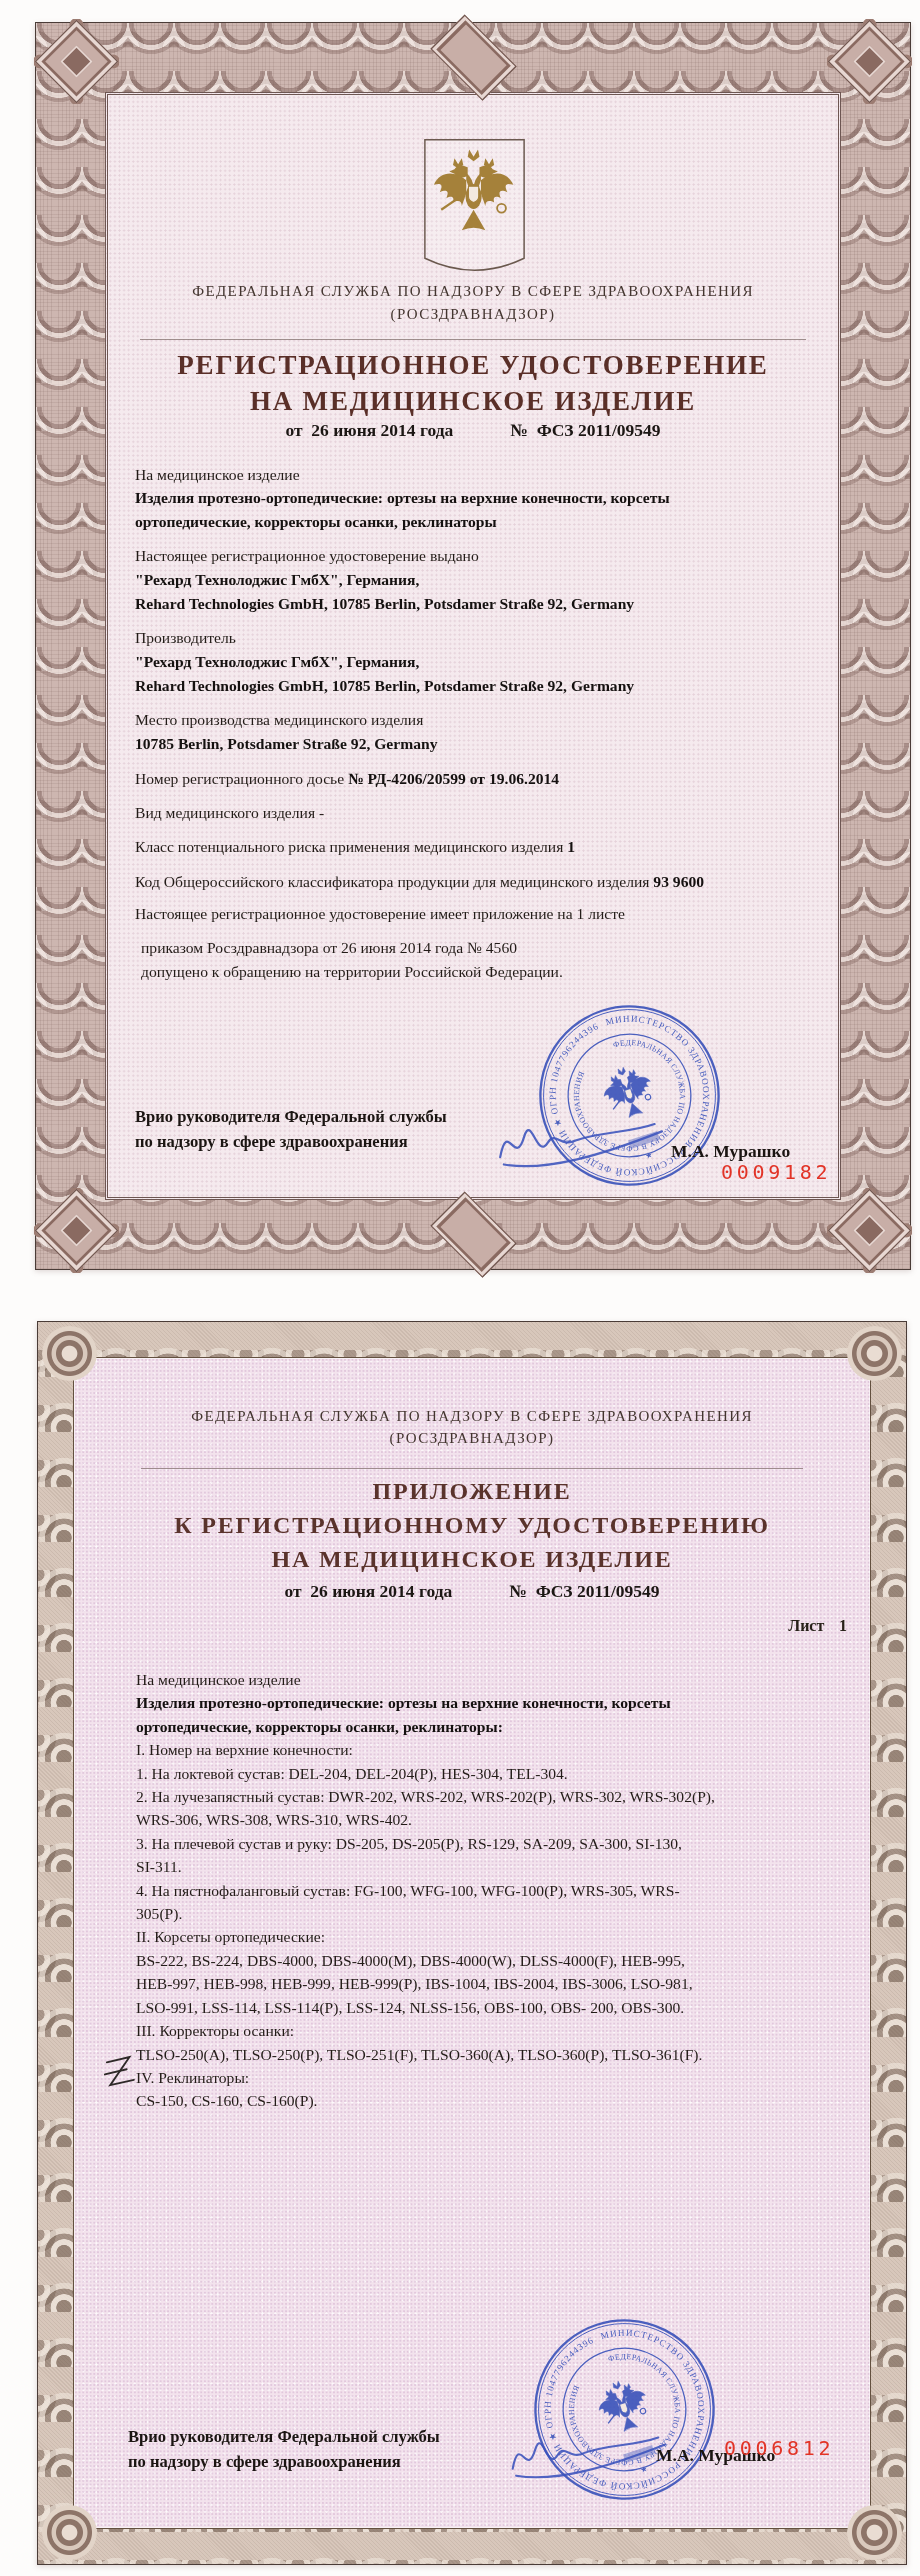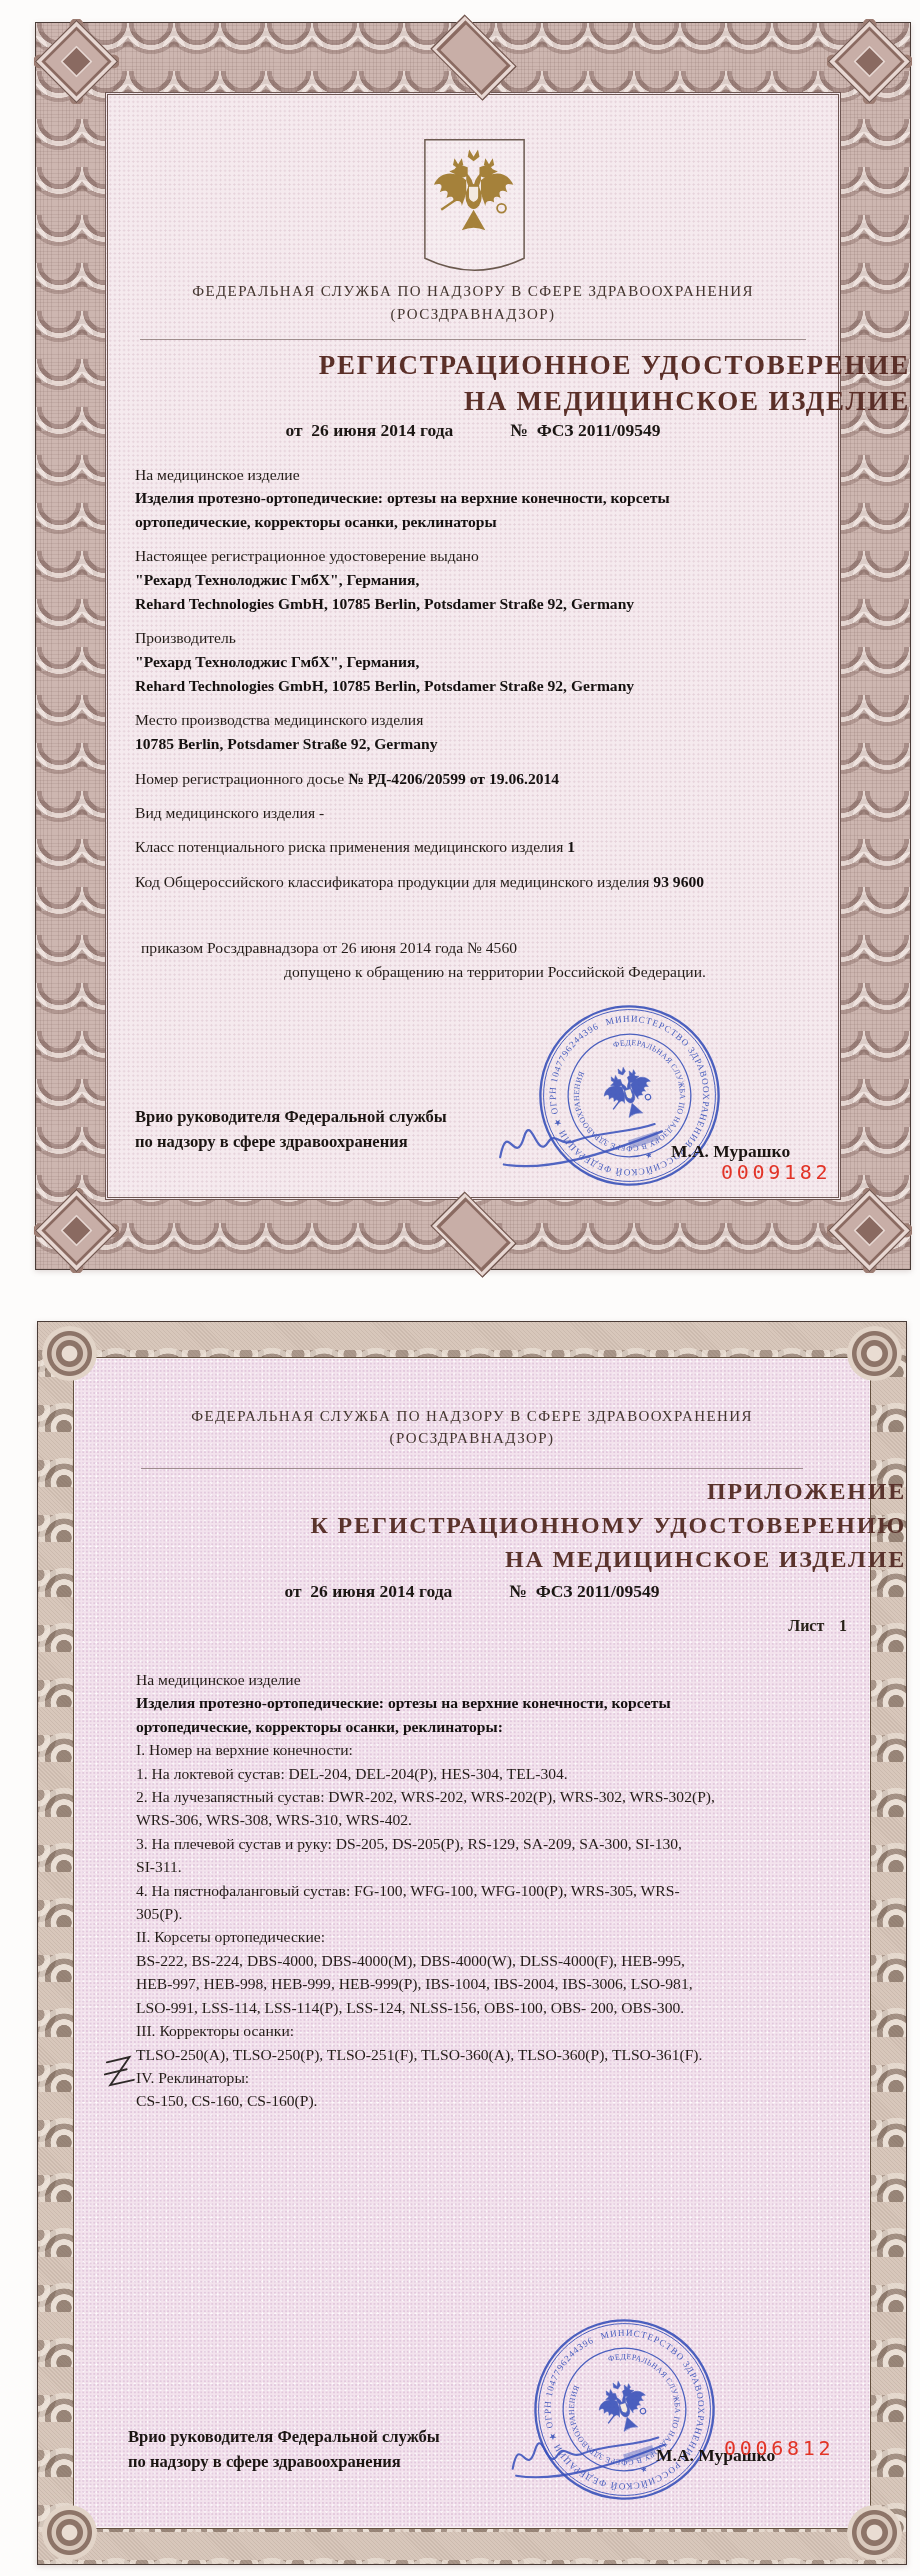--- a/index.html
+++ b/index.html
@@ -39,21 +39,21 @@
       radial-gradient(circle at 7% 50%, #9c7c72 0 6.4px, rgba(0,0,0,0) 7.4px),
       radial-gradient(circle at 93% 50%, #9c7c72 0 6.4px, rgba(0,0,0,0) 7.4px);}
   .med{position:absolute;width:92px;height:66px;z-index:3;}
   .med .d1a{position:absolute;inset:7.4px 16.6px;transform:rotate(45deg) scale(1.25,.95);background:#c8aea7;border:1.8px solid #6e544d;
     box-shadow:inset 0 0 0 2.8px #e7d7d2, inset 0 0 0 5.5px #8a6a61;}
   .orn2{position:absolute;width:55px;height:55px;border-radius:50%;z-index:3;background:
       radial-gradient(circle, #e9dcd2 0 7.4px, #8d7468 8.3px 13px, #d9c9bd 14px 17.5px, #8d7468 18.4px 22px, #e2d4c8 23px 27px, rgba(0,0,0,0) 28px);}
   
   .agency{position:absolute;left:0;right:0;text-align:center;z-index:2;font-size:15px;letter-spacing:1.4px;color:#43352f;}
   .divider{position:absolute;height:0.9px;background:rgba(88,67,62,.55);z-index:2;}
-  .doc-title{position:absolute;left:0;right:0;text-align:right;z-index:2;font-weight:bold;color:#5a2f28;letter-spacing:1.8px;}
+  .doc-title{position:absolute;left:0;right:0;text-align:center;z-index:2;font-weight:bold;color:#5a2f28;letter-spacing:1.8px;}
   .t1{font-size:27px;line-height:36px;}
   .t2{font-size:24px;line-height:34px;color:#5a332c;}
   .date-row{position:absolute;left:0;right:0;display:flex;justify-content:center;gap:57px;z-index:2;
     font-weight:bold;font-size:17.5px;color:#1c1714;white-space:pre;}
   .bl{position:absolute;left:99px;width:708px;z-index:2;font-size:15.6px;color:#231c18;white-space:pre-wrap;}
   .bl b{color:#151110;}
   .p2body{position:absolute;left:98px;top:346px;width:718px;z-index:2;font-size:15.6px;line-height:23.4px;color:#231c18;}
   .p2l{white-space:pre-wrap;}
   .p2b{font-weight:bold;color:#151110;}
   .sheet{position:absolute;right:59px;top:295px;z-index:2;font-size:16px;font-weight:bold;color:#272018;display:flex;gap:14.7px;}
@@ -139,22 +139,23 @@
     <div class="bl" style="top:572px;"><span></span><b>Rehard Technologies GmbH, 10785 Berlin, Potsdamer Straße 92, Germany</b></div>
     <div class="bl" style="top:606px;"><span>Производитель</span><b></b></div>
     <div class="bl" style="top:630px;"><span></span><b>"Рехард Технолоджис ГмбХ", Германия,</b></div>
     <div class="bl" style="top:654px;"><span></span><b>Rehard Technologies GmbH, 10785 Berlin, Potsdamer Straße 92, Germany</b></div>
     <div class="bl" style="top:688px;"><span>Место производства медицинского изделия</span><b></b></div>
     <div class="bl" style="top:712px;"><span></span><b>10785 Berlin, Potsdamer Straße 92, Germany</b></div>
     <div class="bl" style="top:747px;"><span>Номер регистрационного досье </span><b>№ РД-4206/20599 от 19.06.2014</b></div>
     <div class="bl" style="top:781px;"><span>Вид медицинского изделия -</span><b></b></div>
     <div class="bl" style="top:815px;"><span>Класс потенциального риска применения медицинского изделия </span><b>1</b></div>
     <div class="bl" style="top:850px;"><span>Код Общероссийского классификатора продукции для медицинского изделия </span><b>93 9600</b></div>
+    <div class="bl" style="top:882px;"><span>Настоящее регистрационное удостоверение имеет приложение на 1 листе</span><b></b></div>
     <div class="bl" style="top:916px;left:105px;"><span>приказом Росздравнадзора от 26 июня 2014 года № 4560</span><b></b></div>
-    <div class="bl" style="top:940px;left:105px;text-align:center;"><span>допущено к обращению на территории Российской Федерации.</span><b></b></div>
+    <div class="bl" style="top:940px;left:105px;"><span>допущено к обращению на территории Российской Федерации.</span><b></b></div>
 
     <div class="role" style="left:99px;top:1081px;">
       <div>Врио руководителя Федеральной службы</div>
       <div>по надзору в сфере здравоохранения</div>
     </div>
 
     <svg class="stamp" style="left:499px;top:978px;" width="189" height="189" viewBox="0 0 210 210">
       <g transform="rotate(-18 105 105)" fill="none" stroke="currentColor">
         <circle cx="105" cy="105" r="99" stroke-width="2.6"></circle>
         <circle cx="105" cy="105" r="95.5" stroke-width="1"></circle>

